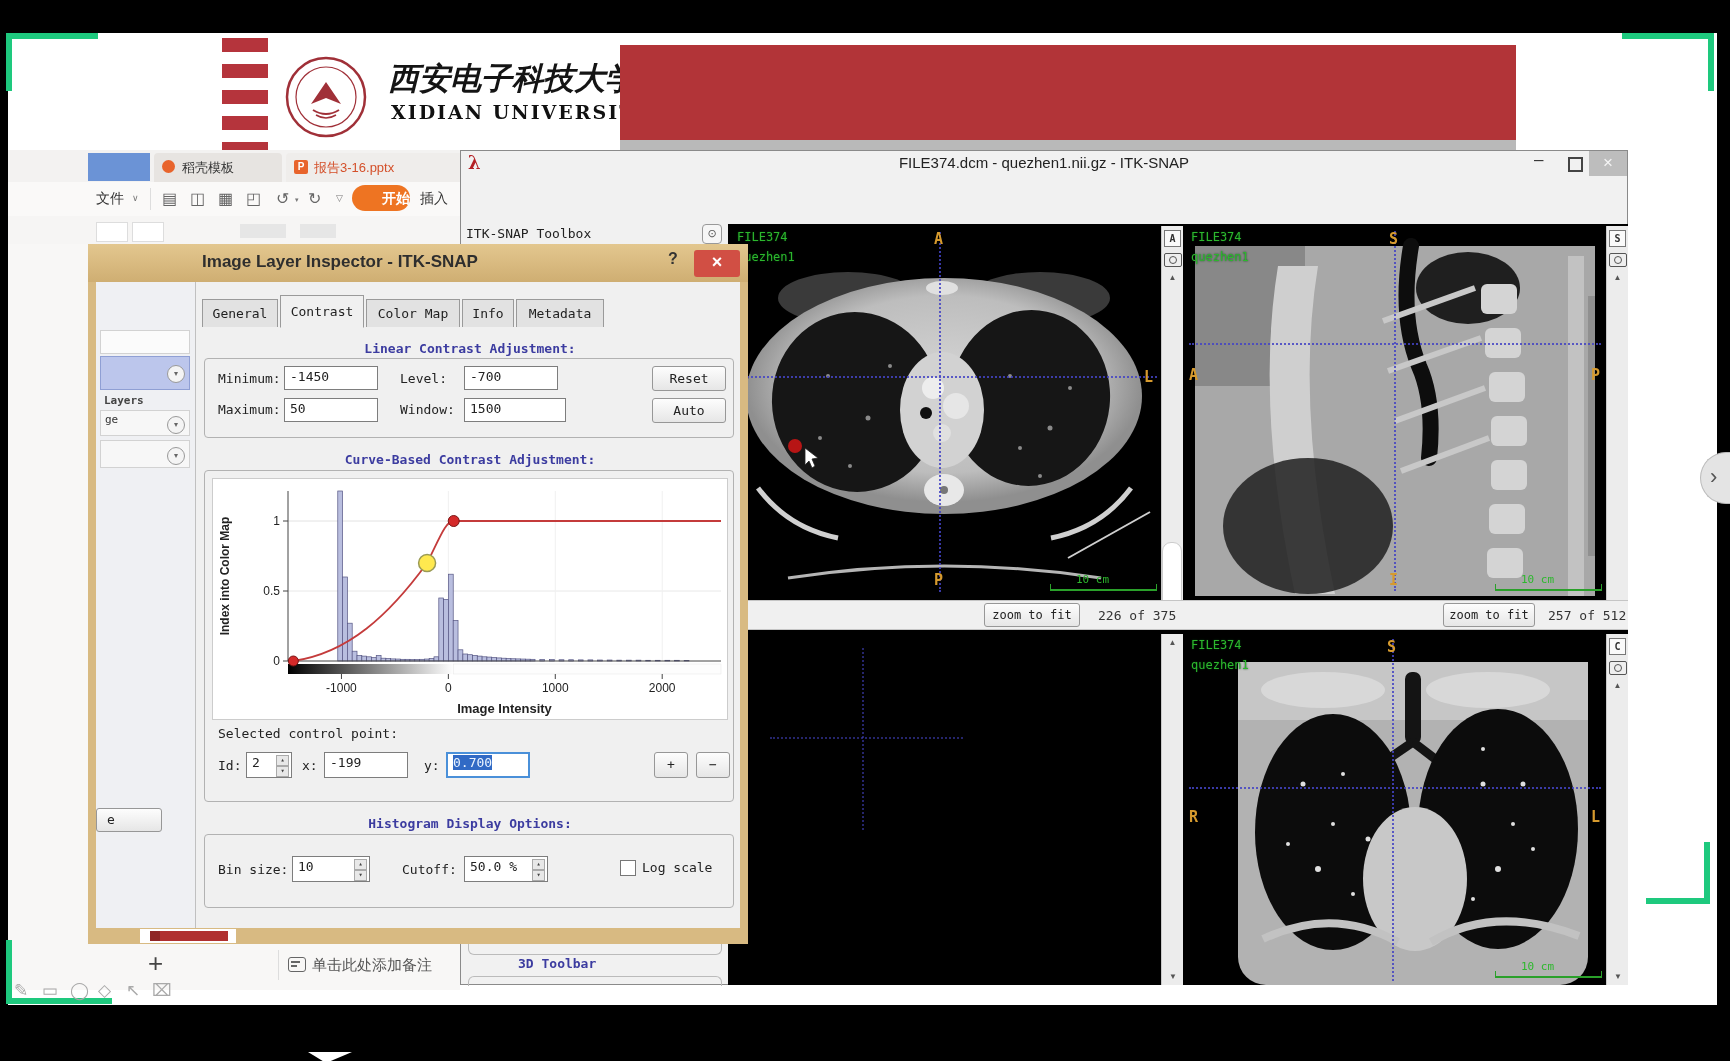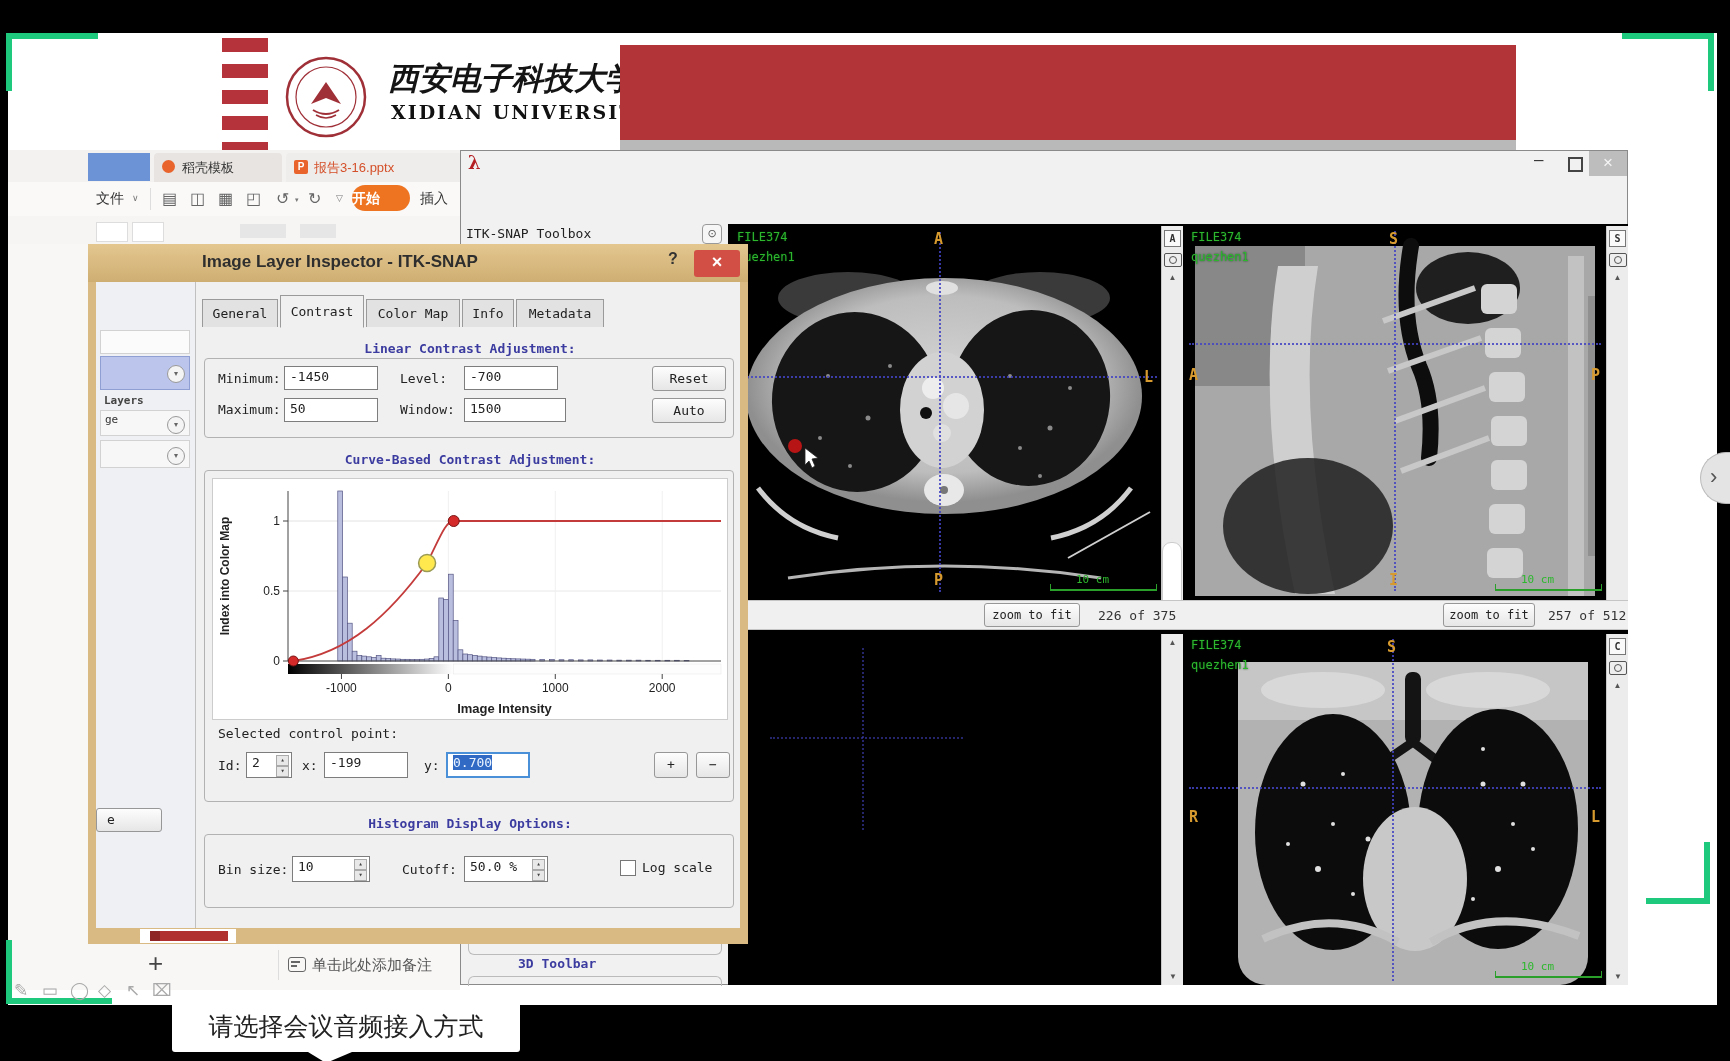--- a/index.html
+++ b/index.html
@@ -85,31 +85,32 @@
   <span class="abs" style="left:132px;top:193px;font-size:9px;color:#777;">∨</span>
   <div class="abs" style="left:150px;top:188px;width:1px;height:22px;background:#ddd;"></div>
   <span class="abs ppticon" style="left:162px;top:189px;">▤</span>
   <span class="abs ppticon" style="left:190px;top:189px;">◫</span>
   <span class="abs ppticon" style="left:218px;top:189px;">▦</span>
   <span class="abs ppticon" style="left:246px;top:189px;">◰</span>
   <span class="abs ppticon" style="left:276px;top:189px;">↺</span>
   <span class="abs" style="left:295px;top:196px;font-size:7px;color:#777;">▾</span>
   <span class="abs ppticon" style="left:308px;top:189px;">↻</span>
   <span class="abs" style="left:336px;top:193px;font-size:9px;color:#777;">▽</span>
-  <div class="abs" style="left:352px;top:185px;width:58px;height:26px;background:#ee7422;border-radius:13px;color:#fff;font-weight:bold;font-size:14px;text-align:left;line-height:26px;">开始</div>
+  <div class="abs" style="left:352px;top:185px;width:58px;height:26px;background:#ee7422;border-radius:13px;color:#fff;font-weight:bold;font-size:14px;text-align:right;line-height:26px;">开始</div>
   <span class="abs" style="left:420px;top:190px;font-size:14px;color:#333;">插入</span>
   <div class="abs" style="left:8px;top:216px;width:452px;height:28px;background:#f6f5f4;">
     <div class="abs" style="left:88px;top:6px;width:30px;height:18px;border:1px solid #ddd;background:#fff;"></div>
     <div class="abs" style="left:124px;top:6px;width:30px;height:18px;border:1px solid #ddd;background:#fff;"></div>
     <div class="abs" style="left:232px;top:8px;width:46px;height:14px;background:#e6e6e6;"></div>
     <div class="abs" style="left:292px;top:8px;width:36px;height:14px;background:#e6e6e6;"></div>
   </div>
 
   <div class="abs" style="left:460px;top:150px;width:1168px;height:835px;background:#f1f1f1;border:1px solid #8a8a8a;box-sizing:border-box;"></div>
   <span class="abs" style="left:468px;top:152px;font-size:18px;font-weight:bold;color:#b41f24;font-family:'DejaVu Serif',serif;">λ</span>
+  <div class="abs" style="left:460px;top:154px;width:1168px;text-align:center;font-size:15px;color:#222;">FILE374.dcm - quezhen1.nii.gz - ITK-SNAP</div>
   <span class="abs" style="left:1534px;top:150px;font-size:17px;color:#333;">–</span>
   <span class="abs" style="left:1568px;top:157px;width:11px;height:11px;border:2px solid #444;"></span>
   <div class="abs" style="left:1589px;top:151px;width:38px;height:25px;background:#bdbdbd;color:#f5f5f5;font-size:17px;text-align:center;line-height:24px;">×</div>
   <span class="abs mono" style="left:466px;top:226px;font-size:13px;color:#222;">ITK-SNAP Toolbox</span>
   <span class="abs" style="left:702px;top:224px;width:18px;height:18px;border:1px solid #999;border-radius:4px;background:#f6f6f6;font-size:11px;text-align:center;line-height:17px;color:#555;">⊙</span>
 
   <div class="abs" style="left:728px;top:224px;width:900px;height:761px;background:#000;"></div>
 
   <div class="abs" style="left:728px;top:226px;width:433px;height:370px;background:#000;">
     <svg width="433" height="370" viewBox="0 0 433 370" style="position:absolute;left:0;top:0;">
@@ -507,18 +508,15 @@
 
   <div>
     <span class="abs annicon" style="left:14px;top:980px;">✎</span>
     <span class="abs annicon" style="left:42px;top:980px;">▭</span>
     <span class="abs annicon" style="left:70px;top:980px;">◯</span>
     <span class="abs annicon" style="left:98px;top:980px;">◇</span>
     <span class="abs annicon" style="left:126px;top:980px;">↖</span>
     <span class="abs annicon" style="left:152px;top:980px;">⌧</span>
   </div>
 
-  <div class="abs" style="left:172px;top:1000px;width:348px;height:52px;background:#fff;border-radius:3px;z-index:10;">
-    <span style="display:block;text-align:center;line-height:52px;font-size:25px;color:#222;">请选择会议音频接入方式</span>
-  </div>
   <div class="abs" style="left:308px;top:1052px;width:0;height:0;border-left:18px solid transparent;border-right:26px solid transparent;border-top:11px solid #fff;z-index:10;"></div>
 
 </div>
 
 </body></html>

